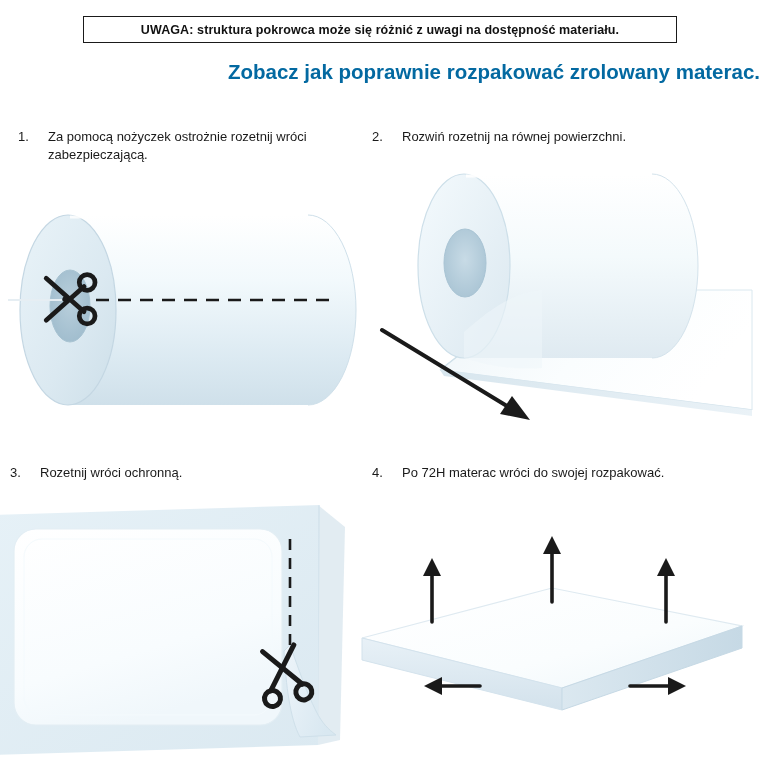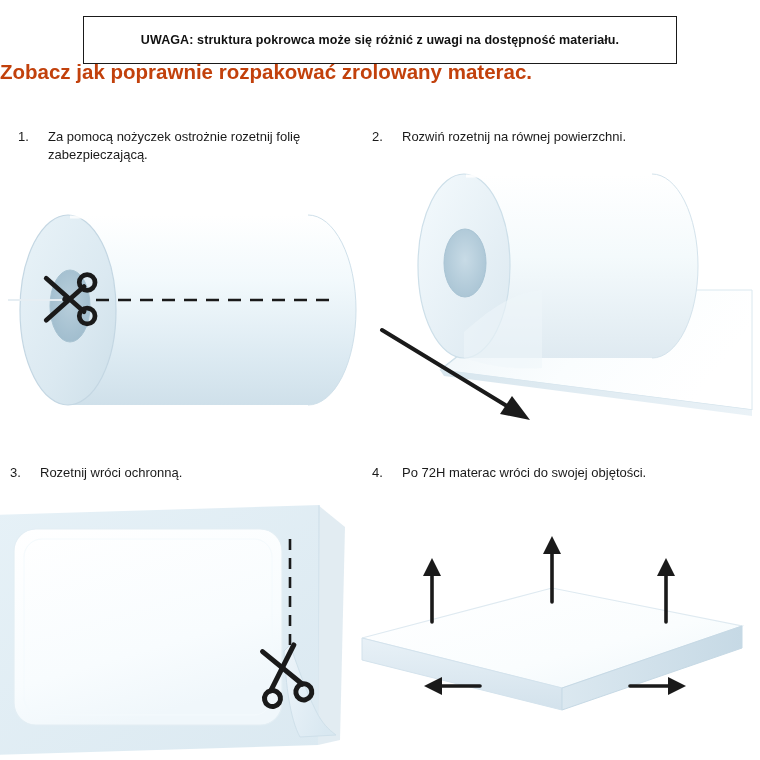--- a/index.html
+++ b/index.html
@@ -15,21 +15,21 @@
     color: #1a1a1a;
     overflow: hidden;
   }
 
   
   .notice {
     position: absolute;
     left: 83px;
     top: 16px;
     width: 594px;
-    height: 48px;
+    height: 27px;
     box-sizing: border-box;
     border: 1px solid #1a1a1a;
     background: #ffffff;
     display: flex;
     align-items: center;
     justify-content: center;
   }
   .notice-text {
     font-size: 12.5px;
     font-weight: bold;
@@ -37,24 +37,24 @@
     color: #111111;
     white-space: nowrap;
   }
 
   
   .heading {
     position: absolute;
     left: 0;
     top: 60px;
     width: 760px;
-    text-align: left;
+    text-align: right;
     font-size: 20.5px;
     font-weight: bold;
-    color: #c2410c;
+    color: #0369a1;
   }
 
   
   .step-caption {
     position: absolute;
     display: flex;
     font-size: 13px;
     line-height: 1.35;
     color: #1a1a1a;
   }
@@ -85,36 +85,36 @@
 <body>
 
 <div class="notice">
   <span class="notice-text">UWAGA: struktura pokrowca może się różnić z uwagi na dostępność materiału.</span>
 </div>
 
 <div class="heading">Zobacz jak poprawnie rozpakować zrolowany materac.</div>
 
 <div class="step-caption" id="cap1">
   <span class="step-num">1.</span>
-  <span class="step-text">Za pomocą nożyczek ostrożnie rozetnij folię zabezpieczającą.</span>
+  <span class="step-text">Za pomocą nożyczek ostrożnie rozetnij wróci zabezpieczającą.</span>
 </div>
 
 <div class="step-caption" id="cap2">
   <span class="step-num">2.</span>
   <span class="step-text">Rozwiń rozetnij na równej powierzchni.</span>
 </div>
 
 <div class="step-caption" id="cap3">
   <span class="step-num">3.</span>
   <span class="step-text">Rozetnij wróci ochronną.</span>
 </div>
 
 <div class="step-caption" id="cap4">
   <span class="step-num">4.</span>
-  <span class="step-text">Po 72H materac wróci do swojej objętości.</span>
+  <span class="step-text">Po 72H materac wróci do swojej rozpakować.</span>
 </div>
 
 <div class="panel" id="panel1">
   <svg viewBox="0 0 340 240" xmlns="http://www.w3.org/2000/svg">
     <defs>
       <linearGradient id="rollBody" x1="0" y1="0" x2="0" y2="1">
         <stop offset="0%" stop-color="#ffffff"></stop>
         <stop offset="35%" stop-color="#f2f9fc"></stop>
         <stop offset="75%" stop-color="#dceaf2"></stop>
         <stop offset="100%" stop-color="#cfe0ea"></stop>

